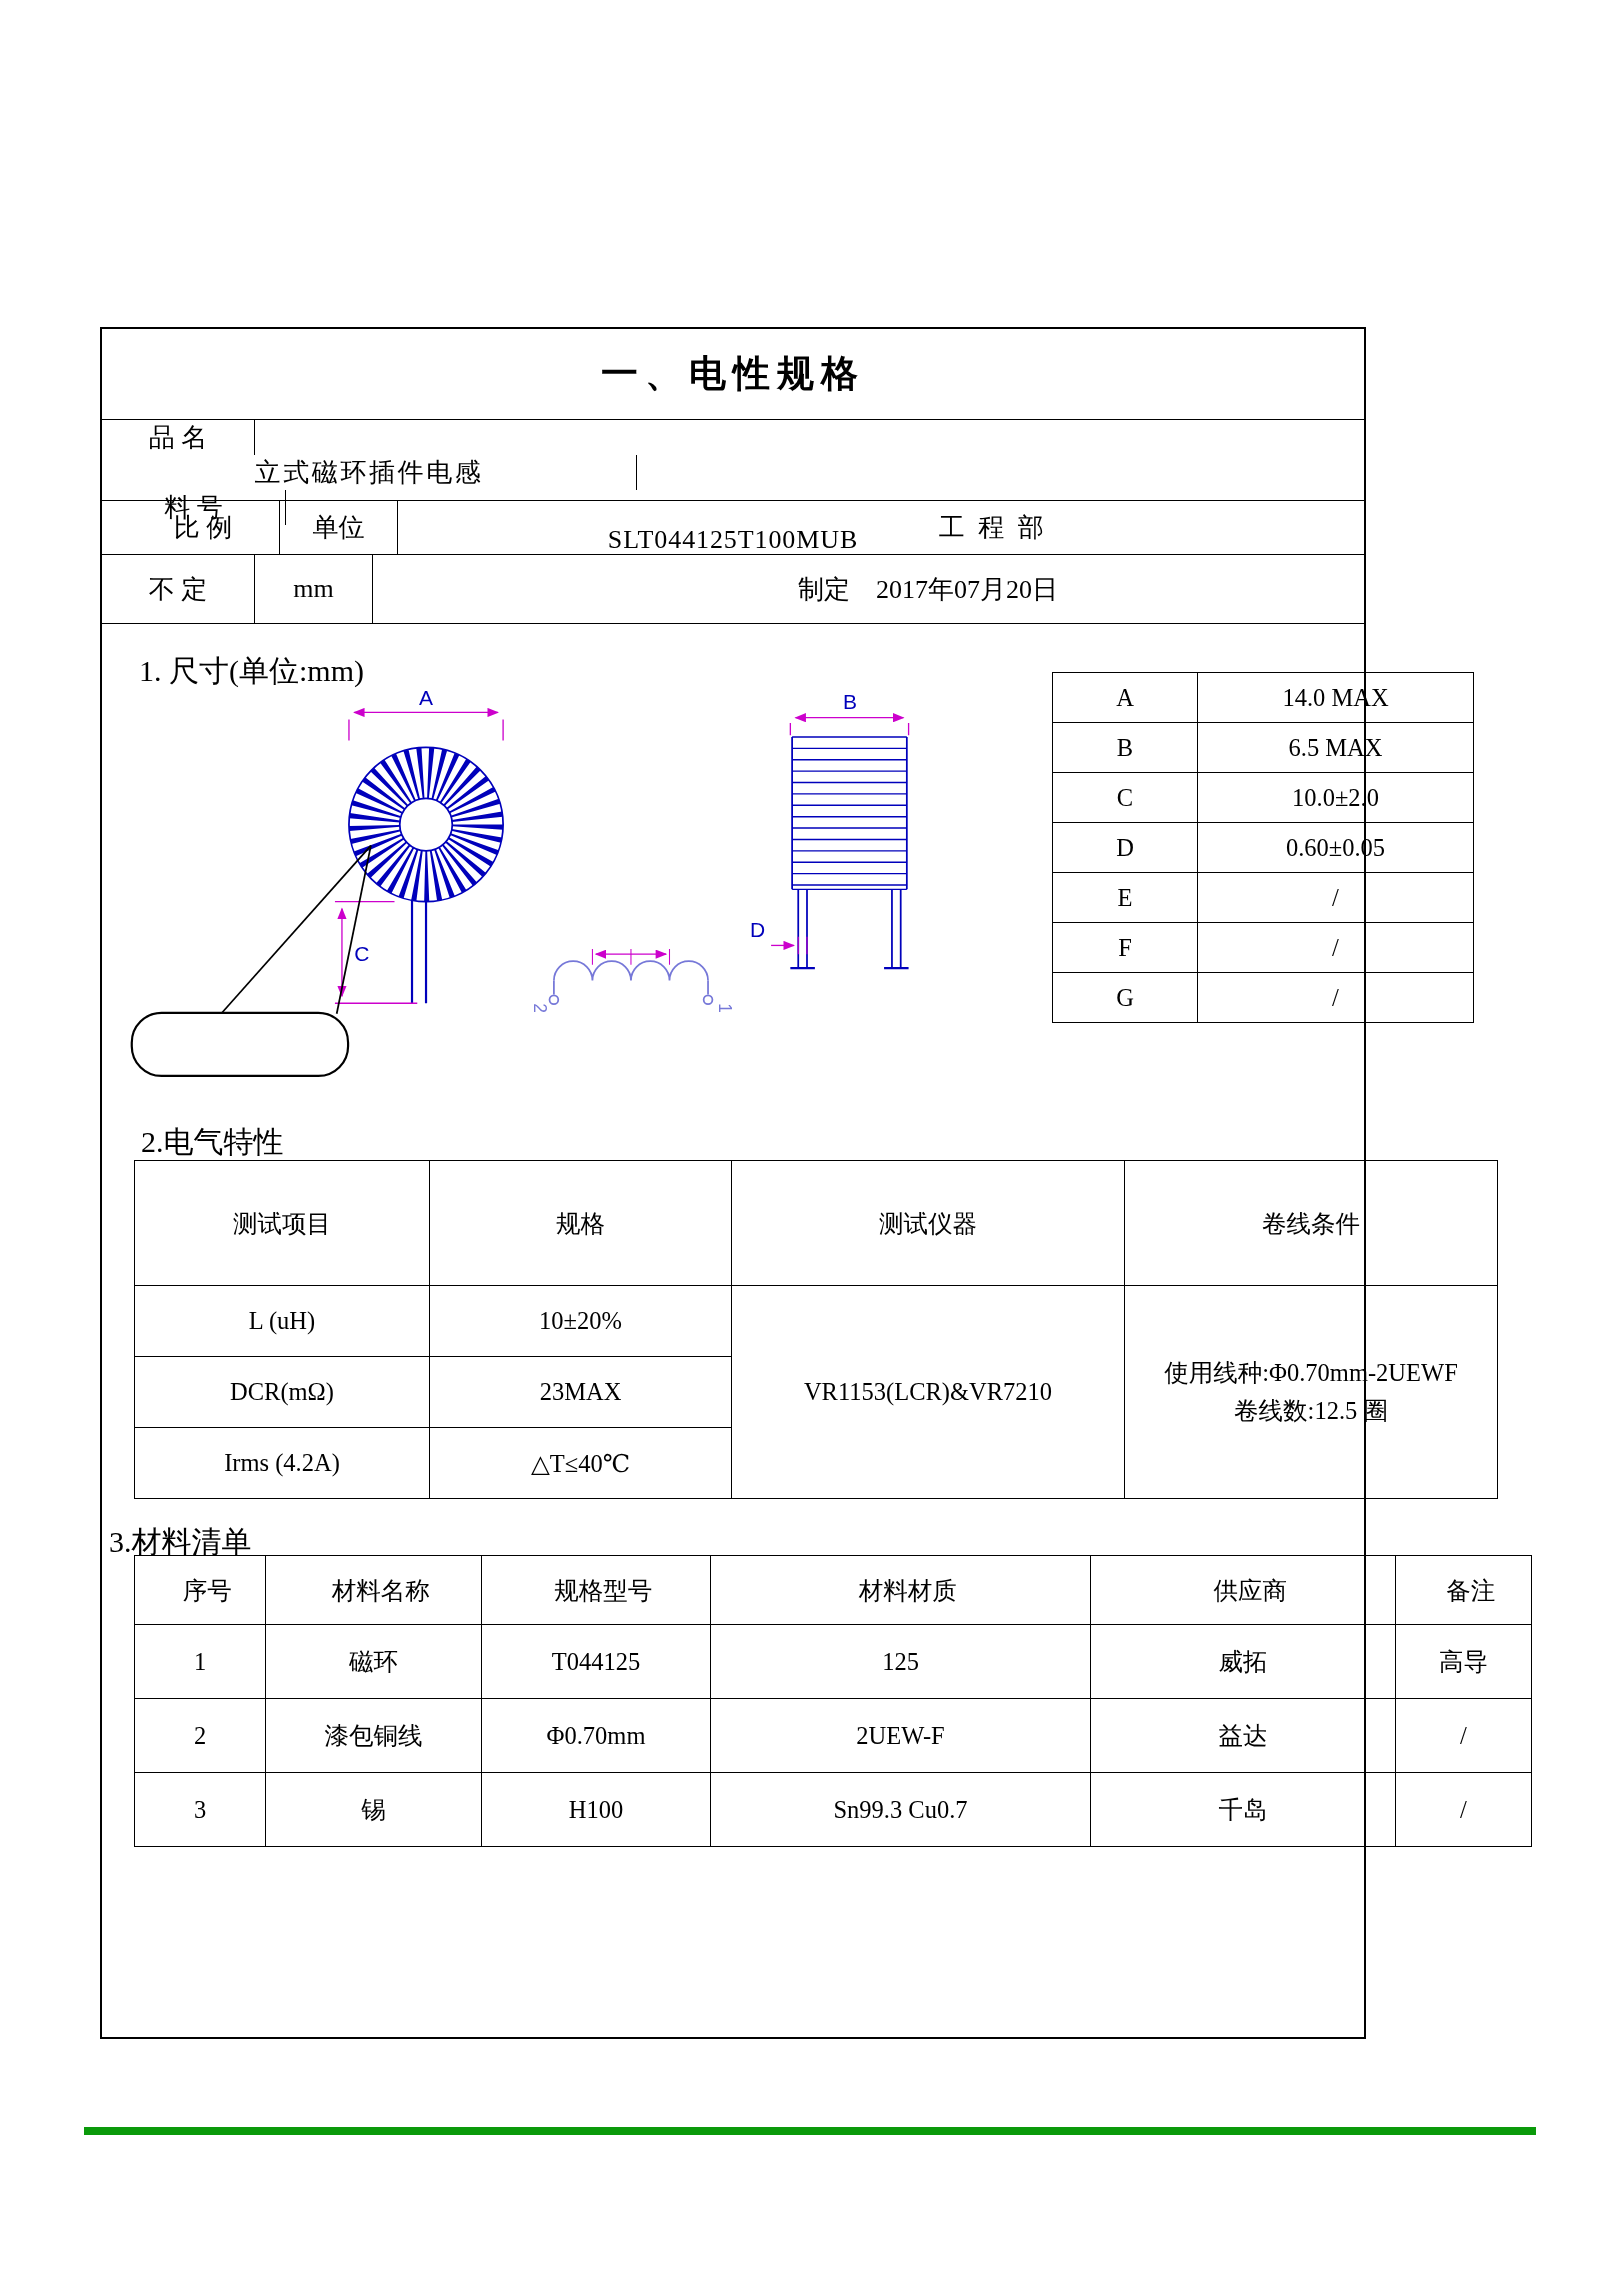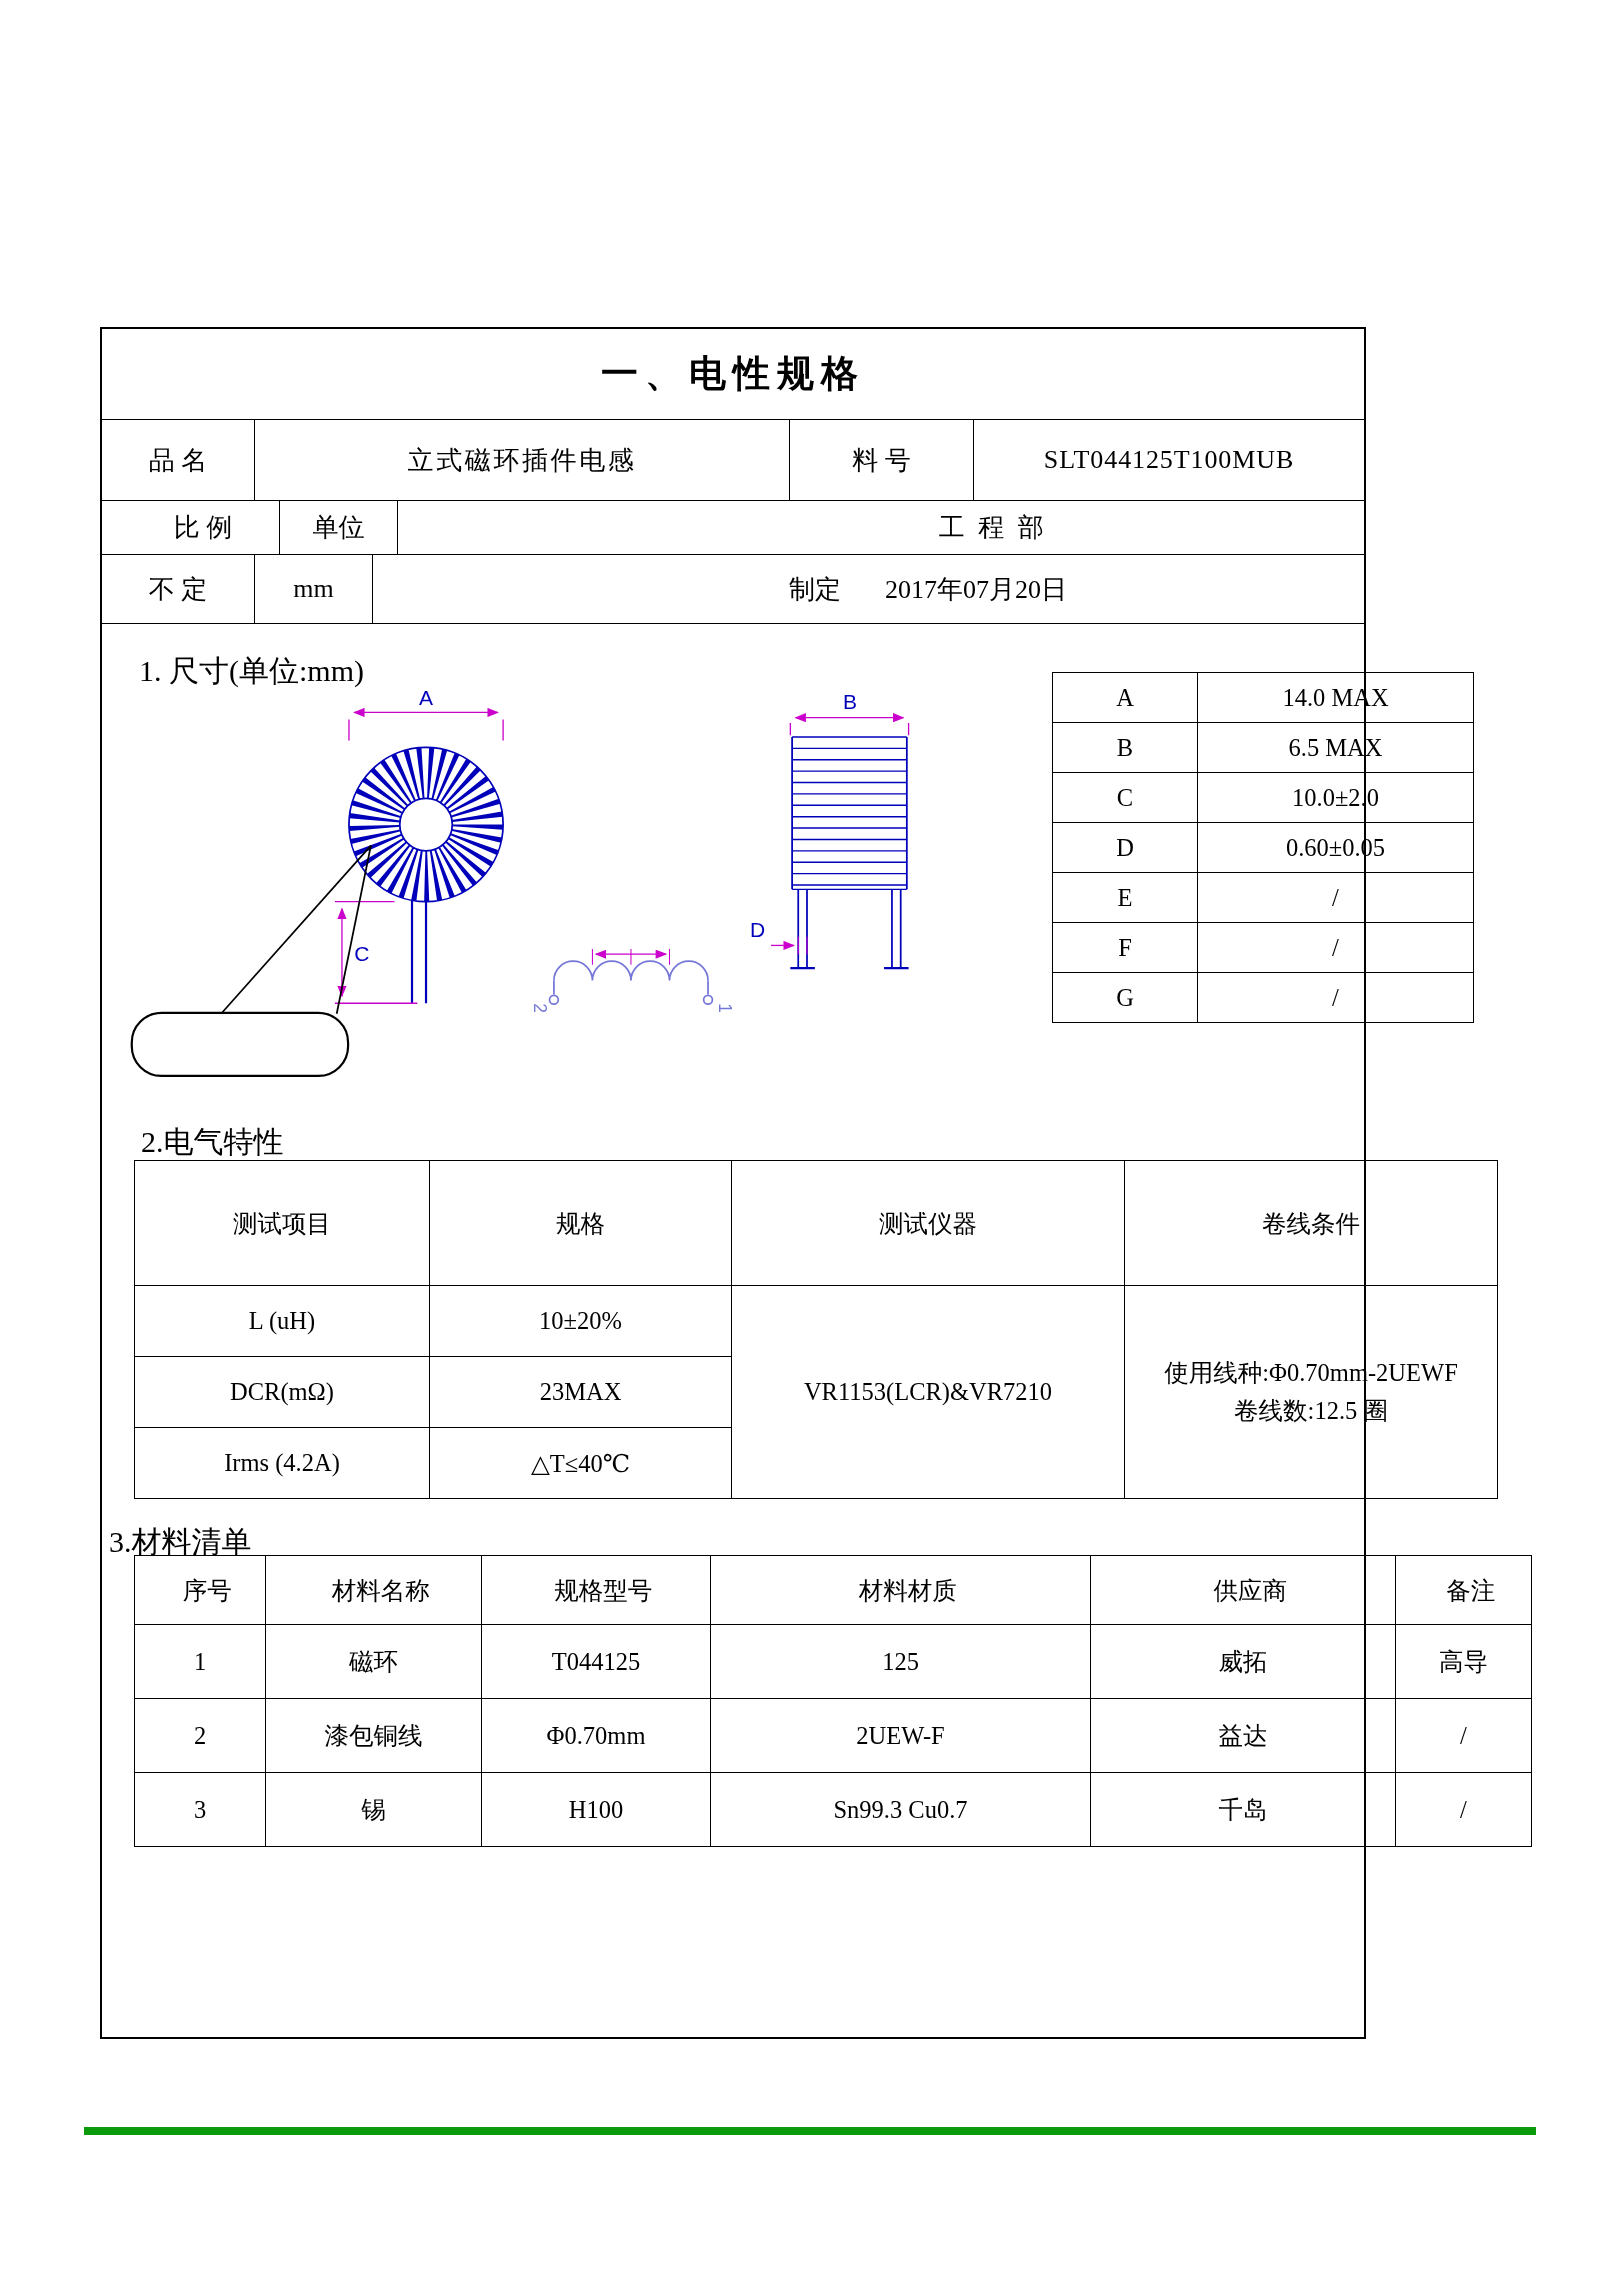--- a/index.html
+++ b/index.html
@@ -17,30 +17,30 @@
     height:91px; border-bottom:1.8px solid #000;
     display:flex; align-items:center; justify-content:center;
     font-size:37px; font-weight:bold; letter-spacing:7px;
   }
   .hrow { display:flex; border-bottom:1.8px solid #000; }
   .hrow .cell {
     display:flex; align-items:center; justify-content:center;
     border-right:1.8px solid #000; font-size:26px;
   }
   .hrow .cell.last { border-right:none; }
-  .row-product { height:81px; }
+  .row-product { height:81px;flex-direction:column; }
   .row-scale { height:54px;padding-left:25px; }
   .row-fix { height:69px; }
   .c-label { width:153px; }
   .c-prodname { width:535px; font-size:30px; letter-spacing:2.6px; }
   .c-partlabel { width:184px; }
   .c-partval { flex:1; font-size:30px; letter-spacing:0.9px; }
   .c-unit { width:118px; }
   .c-dept { flex:1; justify-content:flex-start; padding-left:224px; letter-spacing:3.5px; }
-  .c-issue { flex:1; justify-content:flex-start; padding-left:119px;gap:9px; }
+  .c-issue { flex:1; justify-content:flex-start; padding-left:119px; }
   .c-issue .gap { display:inline-block; width:26px; }
   .section-title { position:absolute; font-size:30px; }
   .s1-title { left:37px; top:322px; }
   .s2-title { left:39px; top:793px; }
   .s3-title { left:7px; top:1193px; }
 
   table { border-collapse:collapse; table-layout:fixed; }
   td, th { border:1.8px solid #000; font-size:24.5px; font-weight:normal;
            text-align:center; vertical-align:middle; padding:0 5.3px; overflow:hidden; }
 

